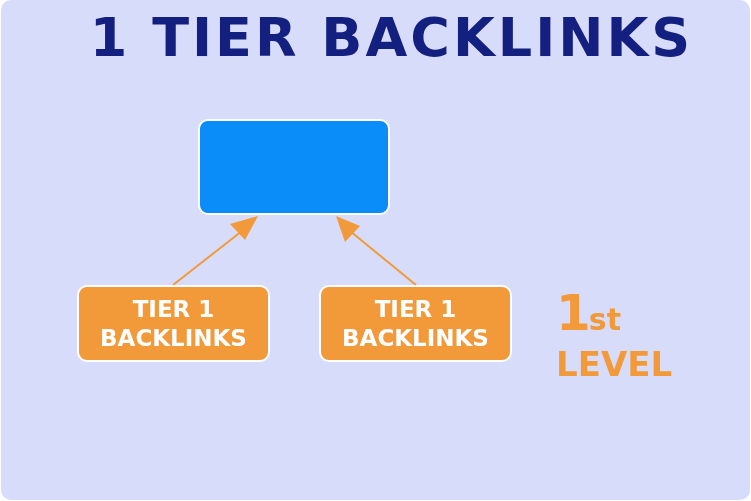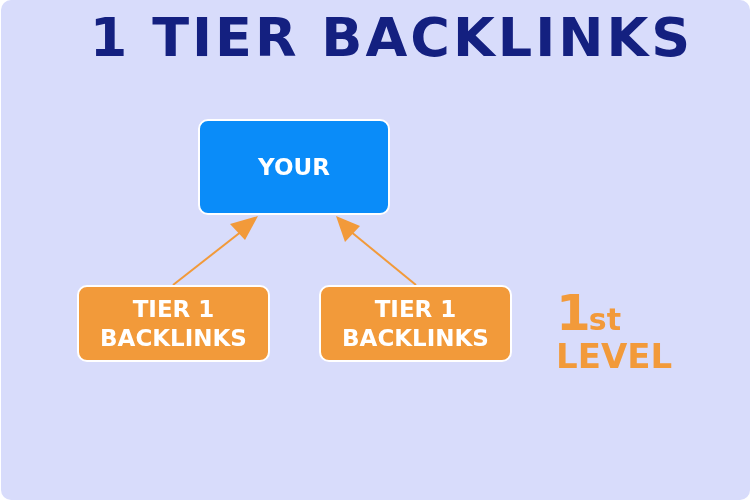--- a/index.html
+++ b/index.html
@@ -15,42 +15,41 @@
             display: flex; flex-direction: column; align-items: center; justify-content: center;
             text-align: center; line-height: 29px; font-size: 23px; }
     .node-site { left: 198px; top: 119px; width: 192px; height: 96px; background: #0a8cf9; }
     .node-tier { height: 77px; background: #f29a3a; top: 285px; }
     .node-tier.a { left: 77px; width: 193px; }
     .node-tier.b { left: 319px; width: 193px; }
     svg.arrows { position: absolute; left: 0; top: 0; width: 751px; height: 501px; }
     .level { position: absolute; left: 556px; top: 288px; color: #f29a3a; font-weight: 700; }
     .level .num { font-size: 50px; line-height: 50px; letter-spacing: -2px; }
     .level .sup { font-size: 30px; line-height: 30px; }
-    .level .word { display: block; font-size: 34px; line-height: 36px; letter-spacing: 0px; }
+    .level .word { display: block; font-size: 34px; line-height: 36px; margin-top: 8px; letter-spacing: 0px; }
   </style>
 </head>
 <body>
 
 <div class="card"></div>
 
 <div class="title">1 TIER BACKLINKS</div>
 
 <svg class="arrows" viewBox="0 0 751 501">
   <g>
     <line x1="173" y1="285" x2="242" y2="231" stroke="#f29a3a" stroke-width="2"></line>
     <polygon points="258,216 230,224 245,240" fill="#f29a3a"></polygon>
   </g>
   <g>
     <line x1="416" y1="285" x2="350" y2="231" stroke="#f29a3a" stroke-width="2"></line>
     <polygon points="336,216 345,242 360,226" fill="#f29a3a"></polygon>
   </g>
 </svg>
 
 <div class="node node-site">
-  <span>YOUR</span>
 </div>
 
 <div class="node node-tier a">
   <span>TIER 1</span>
   <span>BACKLINKS</span>
 </div>
 
 <div class="node node-tier b">
   <span>TIER 1</span>
   <span>BACKLINKS</span>

